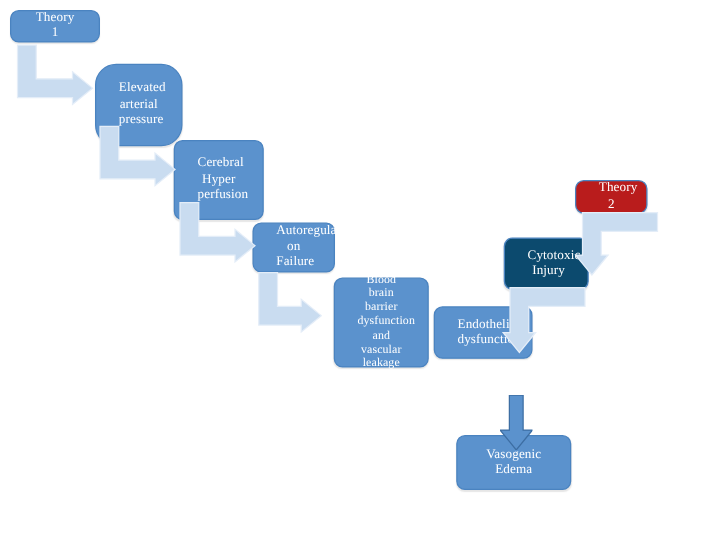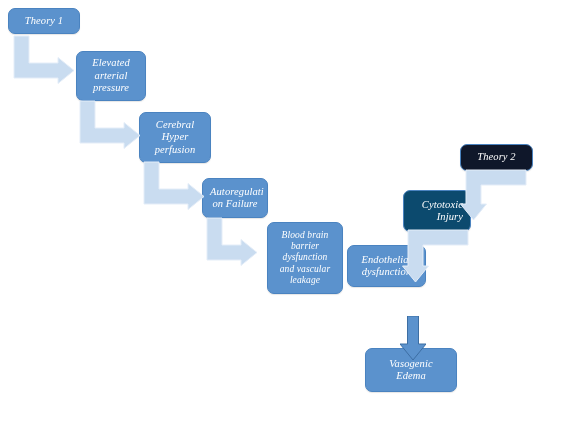--- a/index.html
+++ b/index.html
@@ -21,24 +21,23 @@
     background: #5b92cd;
     border: 1px solid #4a83c0;
     border-radius: 7px;
     color: #ffffff;
     display: flex;
     align-items: center;
     justify-content: center;
     text-align: center;
     line-height: 1.18;
     font-size: 10.5px;
-    padding: 2px 7px;
+    padding: 2px 18px;
     box-shadow: 0 1px 1px rgba(0,0,0,0.10);
     letter-spacing: 0.1px;
-    font-style: italic;
   }
   .node span { display: block; width: 100%; }
 
   
   .elbow {
     position: absolute;
   }
   .elbow svg { display: block; overflow: visible; }
   .elbow path {
     fill: #c9dcf0;
@@ -53,33 +52,33 @@
     stroke-width: 1;
   }
 </style>
 </head>
 <body>
 
 <div id="canvas">
     <div class="node" style="left: 8px; top: 8px; width: 72px; height: 26px; font-size: 10.5px; background: rgb(91, 146, 205); border-color: rgb(74, 131, 192); color: rgb(255, 255, 255);">
       <span>Theory 1</span>
     </div>
-    <div class="node" style="left: 76px; top: 51px; width: 70px; height: 50px; font-size: 10.5px; background: rgb(91, 146, 205); border-color: rgb(74, 131, 192); color: rgb(255, 255, 255);">
+    <div class="node" style="left: 76px; top: 51px; width: 70px; height: 66px; font-size: 10.5px; background: rgb(91, 146, 205); border-color: rgb(74, 131, 192); color: rgb(255, 255, 255); border-radius: 17px;">
       <span>Elevated<br>arterial<br>pressure</span>
     </div>
-    <div class="node" style="left: 139px; top: 112px; width: 72px; height: 51px; font-size: 10.5px; background: rgb(91, 146, 205); border-color: rgb(74, 131, 192); color: rgb(255, 255, 255);">
+    <div class="node" style="left: 139px; top: 112px; width: 72px; height: 64px; font-size: 10.5px; background: rgb(91, 146, 205); border-color: rgb(74, 131, 192); color: rgb(255, 255, 255);">
       <span>Cerebral<br>Hyper<br>perfusion</span>
     </div>
     <div class="node" style="left: 202px; top: 178px; width: 66px; height: 40px; font-size: 10.5px; background: rgb(91, 146, 205); border-color: rgb(74, 131, 192); color: rgb(255, 255, 255);">
       <span>Autoregulati<br>on Failure</span>
     </div>
     <div class="node" style="left: 267px; top: 222px; width: 76px; height: 72px; font-size: 9.5px; background: rgb(91, 146, 205); border-color: rgb(74, 131, 192); color: rgb(255, 255, 255);">
       <span>Blood brain<br>barrier<br>dysfunction<br>and vascular<br>leakage</span>
     </div>
-    <div class="node" style="left: 460px; top: 144px; width: 73px; height: 27px; font-size: 10.5px; background: #0f172a; border-color: rgb(74, 131, 192); color: rgb(255, 255, 255);">
+    <div class="node" style="left: 460px; top: 144px; width: 58px; height: 27px; font-size: 10.5px; background: #b91c1c; border-color: rgb(74, 131, 192); color: rgb(255, 255, 255);">
       <span>Theory 2</span>
     </div>
     <div class="node" style="left: 403px; top: 190px; width: 68px; height: 42px; font-size: 10.5px; background: #0c4a6e; border-color: rgb(74, 131, 192); color: rgb(255, 255, 255); text-align: right;">
       <span>Cytotoxic<br>Injury</span>
     </div>
     <div class="node" style="left: 347px; top: 245px; width: 79px; height: 42px; font-size: 10.5px; background: rgb(91, 146, 205); border-color: rgb(74, 131, 192); color: rgb(255, 255, 255);">
       <span>Endothelial<br>dysfunction</span>
     </div>
     <div class="node" style="left: 365px; top: 348px; width: 92px; height: 44px; font-size: 10.5px; background: rgb(91, 146, 205); border-color: rgb(74, 131, 192); color: rgb(255, 255, 255);">
       <span>Vasogenic<br>Edema</span>

